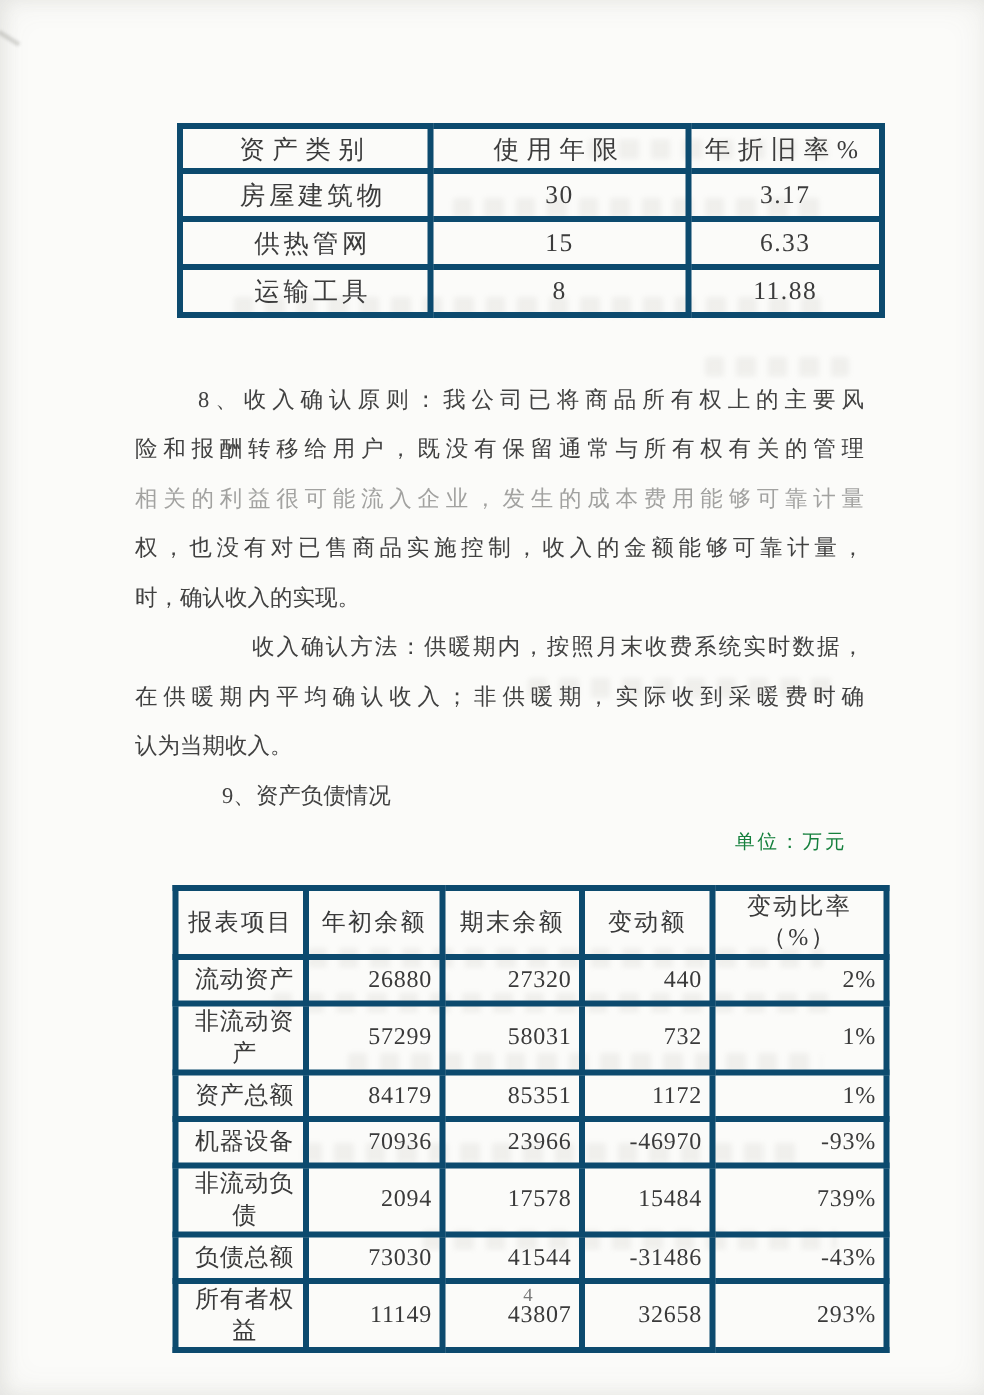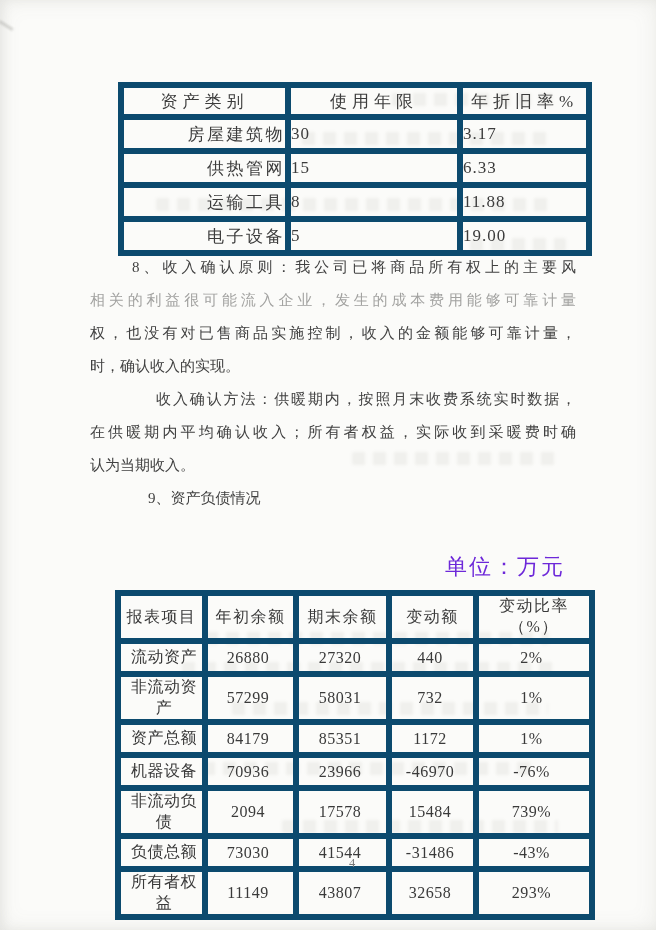--- a/index.html
+++ b/index.html
@@ -8,52 +8,52 @@
     width:656px; height:930px;
     margin:0 auto;
     background:#fbfbf9;
     overflow:hidden;
     font-family:"Liberation Serif","DejaVu Serif",serif;
     box-shadow: inset 0 0 22px rgba(110,110,100,0.10), inset 4px 0 10px rgba(110,110,100,0.08);
   }
 
   
   table { border-collapse:collapse; table-layout:fixed; position:absolute; }
-  th, td { border:6px solid #0c4a6e; padding:0; font-weight:normal; overflow:hidden; }
+  th, td { border:4px solid #0c4a6e; padding:0; font-weight:normal; overflow:hidden; }
 
   .t1 { left:118px; top:82px; width:468px; font-size:17px; color:#3c3c3c; }
   .t1 col.c0 { width:167px; } .t1 col.c1 { width:172px; } .t1 col.c2 { width:129px; }
   .t1 th { height:26px; letter-spacing:5px; text-align:center; }
   .t1 td { height:28px; }
-  .t1 .lbl { text-align:right; padding-left:10px; letter-spacing:2.5px;margin-left:48px; }
-  .t1 .num { text-align:left; letter-spacing:1px; }
+  .t1 .lbl { text-align:center; padding-left:10px; letter-spacing:2.5px;margin-left:48px; }
+  .t1 .num { text-align:center; letter-spacing:1px; }
 
   .t2 { left:115px; top:590px; width:474px; font-size:16px; color:#3a3a3a; }
   .t2 col.c0 { width:87px; } .t2 col.c1 { width:91px; } .t2 col.c2 { width:93px; }
   .t2 col.c3 { width:87px; } .t2 col.c4 { width:116px; }
   .t2 th { height:27px; letter-spacing:1.5px; text-align:center; }
   .t2 td { height:27px; }
   .t2 .lbl { text-align:center; padding-left:5px; letter-spacing:0.5px; }
-  .t2 .num { text-align:center; padding-right:5px; letter-spacing:0.5px; }
+  .t2 .num { text-align:right; padding-right:5px; letter-spacing:0.5px; }
 
   
   .textblock {
     position:absolute; left:90px; top:251px; width:486px;
     font-size:15px; line-height:33px; color:#414141;
   }
   .line { height:33px; }
   .fill { text-align:justify; text-align-last:justify; text-justify:inter-character; }
   .faded { color:#a2a2a0; }
   .ind1 { text-indent:42px; }
-  .ind2 { text-indent:66px; }
+  .ind2 { text-indent:66px;margin-left:12px; }
   .ind3 { text-indent:58px; }
 
   .unit {
     position:absolute; top:552px; right:91px;
-    font-size:22px; letter-spacing:2px; color:#6d28d9;
+    font-size:13px; letter-spacing:2px; color:#15803d;
   }
 
   .pageno {
     position:absolute; top:856px; left:24px; width:656px;
     text-align:center; font-size:12.5px; color:#787878;
   }
 
   
   .ghost {
     position:absolute; height:13px; opacity:.5; filter:blur(1.6px); border-radius:2px;
@@ -103,35 +103,31 @@
       <tr>
         <td class="lbl">供热管网</td>
         <td class="num">15</td>
         <td class="num">6.33</td>
       </tr>
       <tr>
         <td class="lbl">运输工具</td>
         <td class="num">8</td>
         <td class="num">11.88</td>
       </tr>
-      <tr>
-        <td class="lbl">电子设备</td>
-        <td class="num">5</td>
-        <td class="num">19.00</td>
-      </tr>
     </tbody>
   </table>
 
   <div class="textblock">
     <div class="line fill ind1">8、收入确认原则：我公司已将商品所有权上的主要风</div>
+    <div class="line fill">险和报酬转移给用户，既没有保留通常与所有权有关的管理</div>
     <div class="line fill faded">相关的利益很可能流入企业，发生的成本费用能够可靠计量</div>
     <div class="line fill">权，也没有对已售商品实施控制，收入的金额能够可靠计量，</div>
     <div class="line">时，确认收入的实现。</div>
     <div class="line fill ind2">收入确认方法：供暖期内，按照月末收费系统实时数据，</div>
-    <div class="line fill">在供暖期内平均确认收入；所有者权益，实际收到采暖费时确</div>
+    <div class="line fill">在供暖期内平均确认收入；非供暖期，实际收到采暖费时确</div>
     <div class="line">认为当期收入。</div>
     <div class="line ind3">9、资产负债情况</div>
   </div>
 
   <div class="unit">单位：万元</div>
 
   <table class="t2">
     <colgroup>
         <col class="c0">
         <col class="c1">
@@ -168,21 +164,21 @@
         <td class="num">84179</td>
         <td class="num">85351</td>
         <td class="num">1172</td>
         <td class="num">1%</td>
       </tr>
       <tr>
         <td class="lbl">机器设备</td>
         <td class="num">70936</td>
         <td class="num">23966</td>
         <td class="num">-46970</td>
-        <td class="num">-76%</td>
+        <td class="num">-93%</td>
       </tr>
       <tr>
         <td class="lbl">非流动负债</td>
         <td class="num">2094</td>
         <td class="num">17578</td>
         <td class="num">15484</td>
         <td class="num">739%</td>
       </tr>
       <tr>
         <td class="lbl">负债总额</td>

